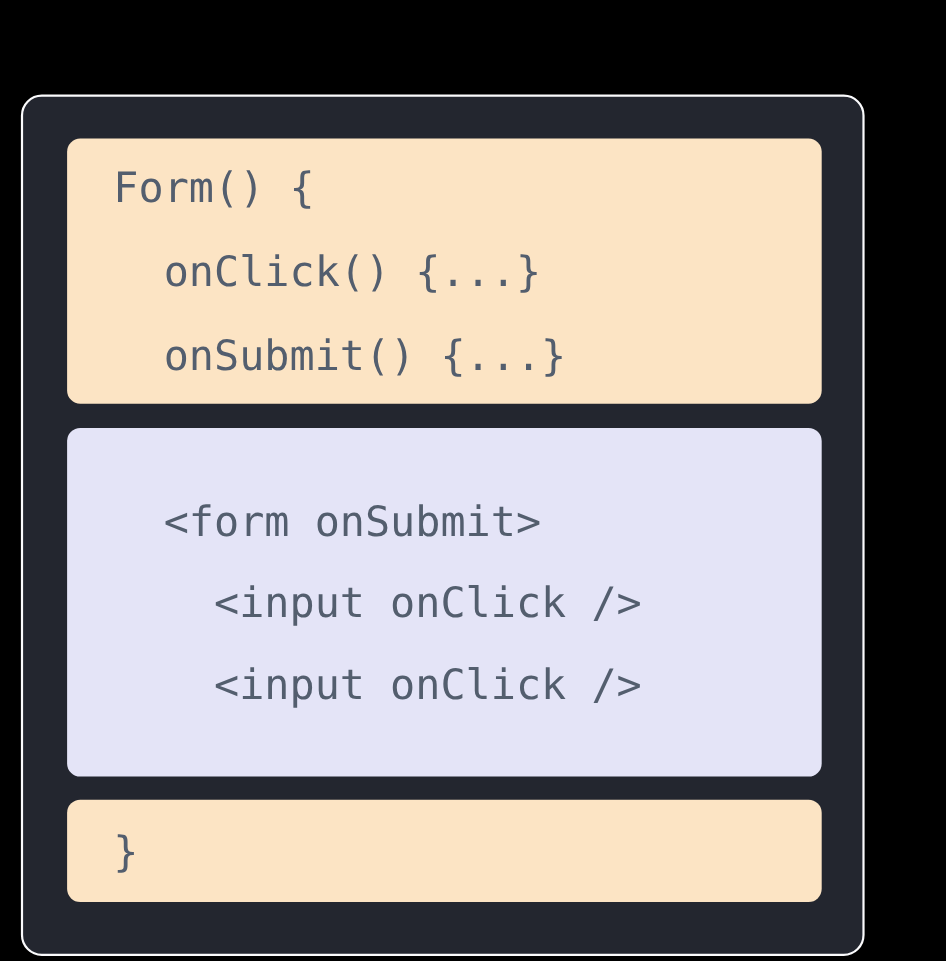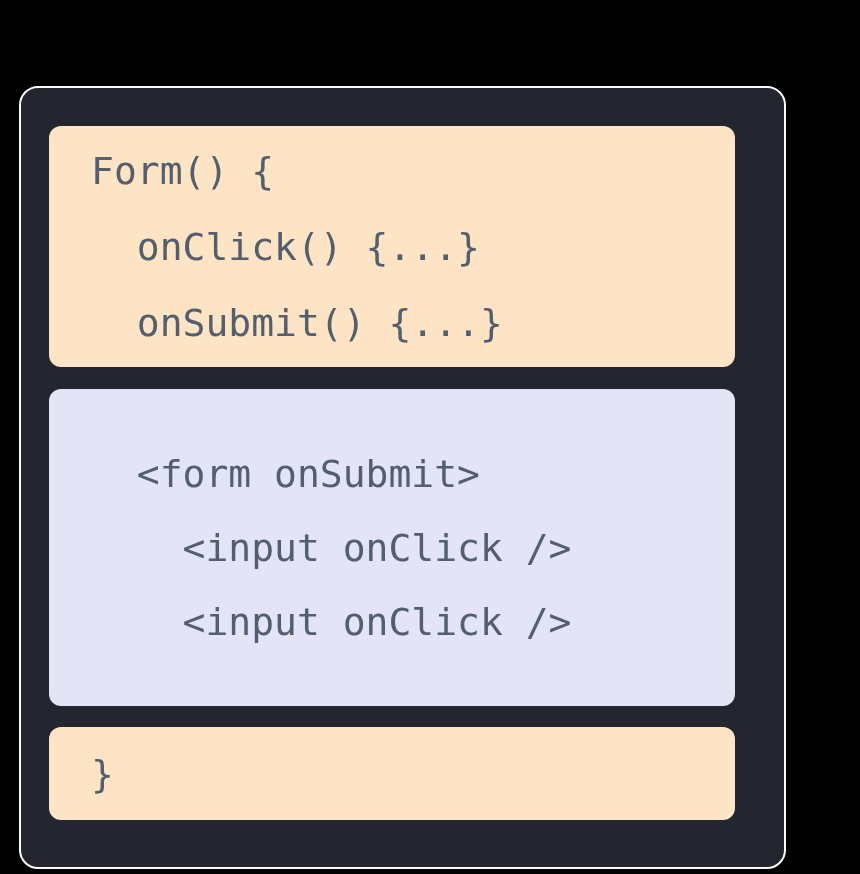--- a/index.html
+++ b/index.html
@@ -25,21 +25,21 @@
   #code-card {
     position: absolute;
     left: 19px;
     top: 86px;
     width: 767px;
     height: 783px;
     box-sizing: border-box;
     background: #23262F;
     border: 2px solid #FBFBFD;
     border-radius: 19px;
-    padding: 38px 28px;
+    padding: 38px 40px;
     display: flex;
     flex-direction: column;
     align-items: stretch;
   }
 
   
   .block {
     box-sizing: border-box;
     border-radius: 12px;
     width: 686px;

